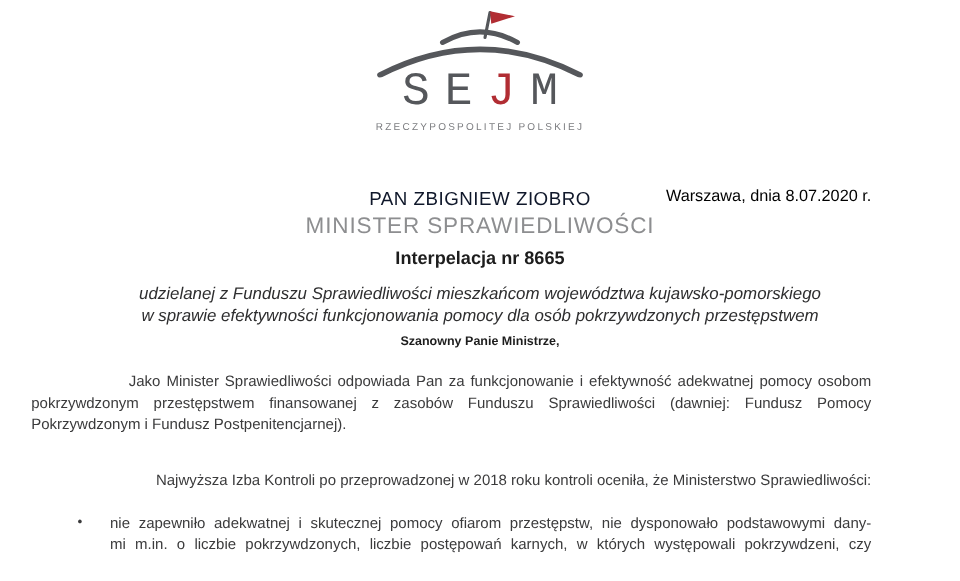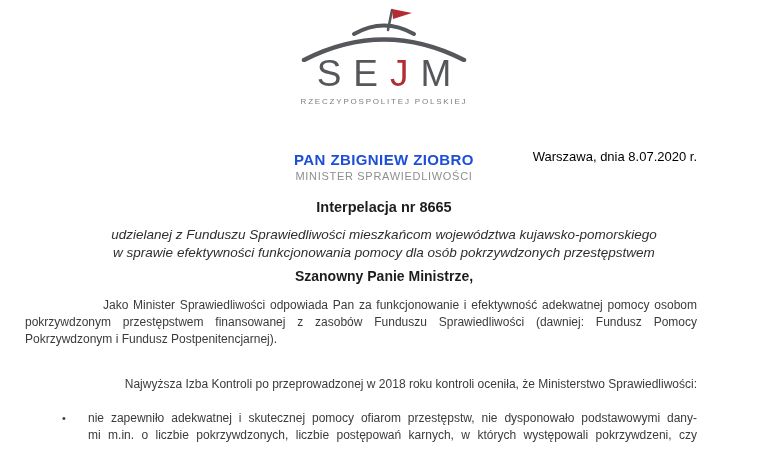--- a/index.html
+++ b/index.html
@@ -13,38 +13,39 @@
   .center-row{left:0;right:0;text-align:center;}
 
   
   .logo{top:6px;left:0;right:0;text-align:center;}
   .logo svg{display:block;margin:0 auto;}
   .logo-letters{
     margin-top:-4px;
     font-size:37px;font-weight:400;color:#55575b;
     letter-spacing:12px;text-indent:12px; 
     line-height:32px;
+    font-family:Liberation Mono, monospace;
   }
   .logo-letters .red-j{color:#b12d33;position:relative;}
   .logo-subtitle{
     margin-top:7px;
     font-size:8px;color:#7c7d80;letter-spacing:1.8px;font-weight:400;
   }
 
   
   .date-line{top:115px;right:71px;font-size:13px;color:#000000;margin-top:34px;}
 
   
-  .addressee-name{top:151px;font-size:15px;font-weight:700;color:#1d4ed8;letter-spacing:.4px;}
-  .addressee-title{top:170px;font-size:11px;color:#8d8e90;letter-spacing:.7px;text-align:center;}
+  .addressee-name{top:151px;font-size:15px;font-weight:400;color:#0f172a;letter-spacing:.4px;}
+  .addressee-title{top:170px;font-size:18px;color:#8d8e90;letter-spacing:.7px;text-align:center;}
 
   
   .interp-heading{top:199px;font-size:14.5px;font-weight:700;color:#1d1d1d;}
   .subject{top:226px;font-size:13.5px;font-style:italic;color:#2e2e2f;line-height:18px;}
-  .salutation{top:268px;font-size:14px;font-weight:700;color:#1d1d1d;}
+  .salutation{top:268px;font-size:10px;font-weight:700;color:#1d1d1d;}
 
   
   .bodytext{font-size:12px;line-height:17px;color:#3b3b3c;}
   .para1{top:297px;left:25px;width:672px;}
   .para2{top:376px;left:25px;width:672px;text-indent:70px;white-space:nowrap;text-align:right;}
   .jline{text-align:justify;text-align-last:justify;height:17px;overflow:hidden;}
   .indent1{text-indent:78px;}
   .bullet-item{top:410px;left:62px;width:635px;display:flex;}
   .bullet-marker{width:26px;flex:0 0 26px;font-size:11px;line-height:17px;color:#3b3b3c;}
   .bullet-lines{flex:1;width:609px;}

